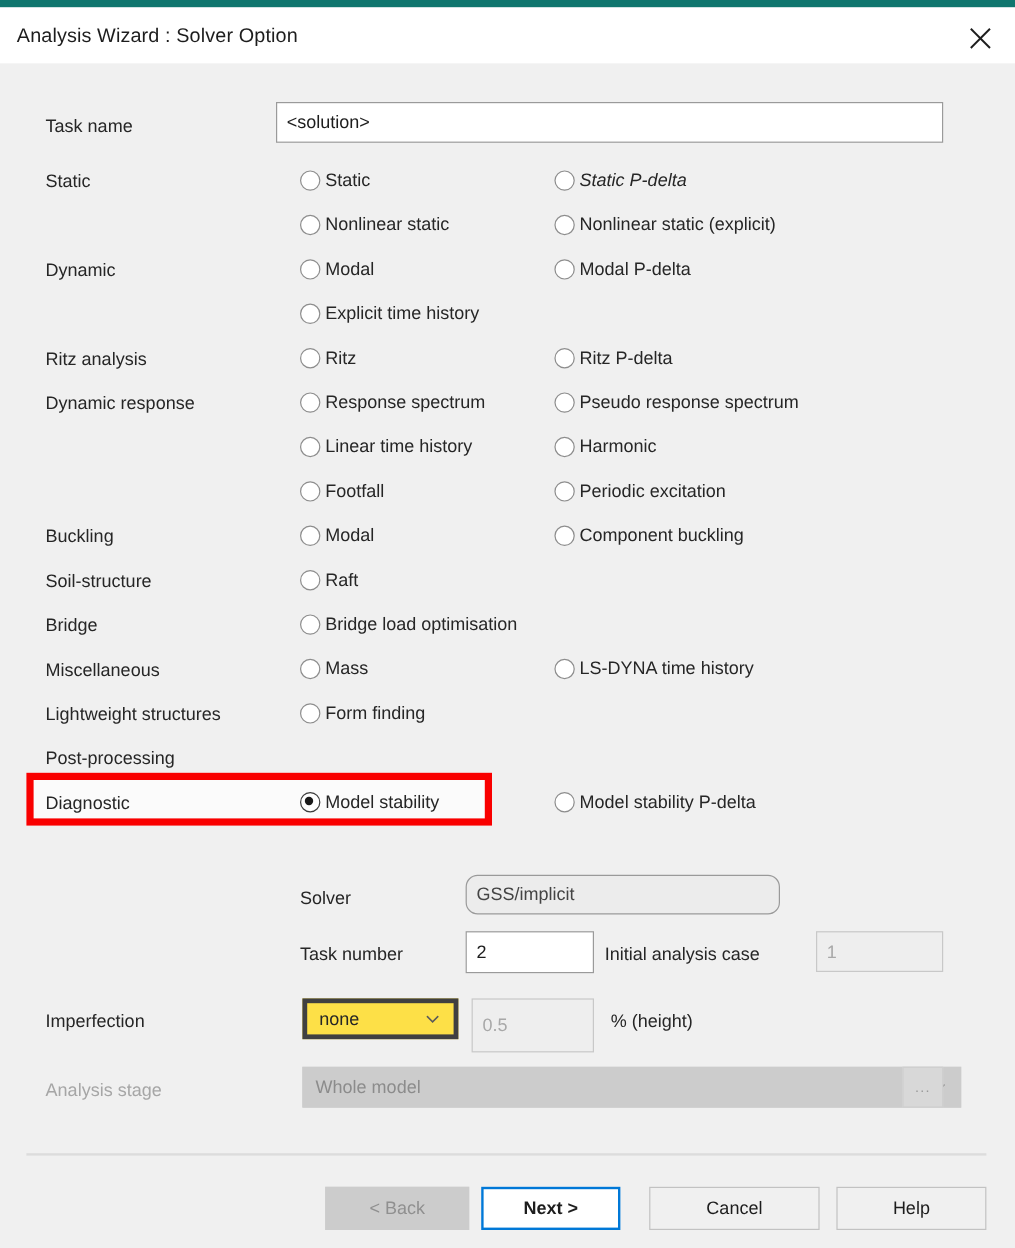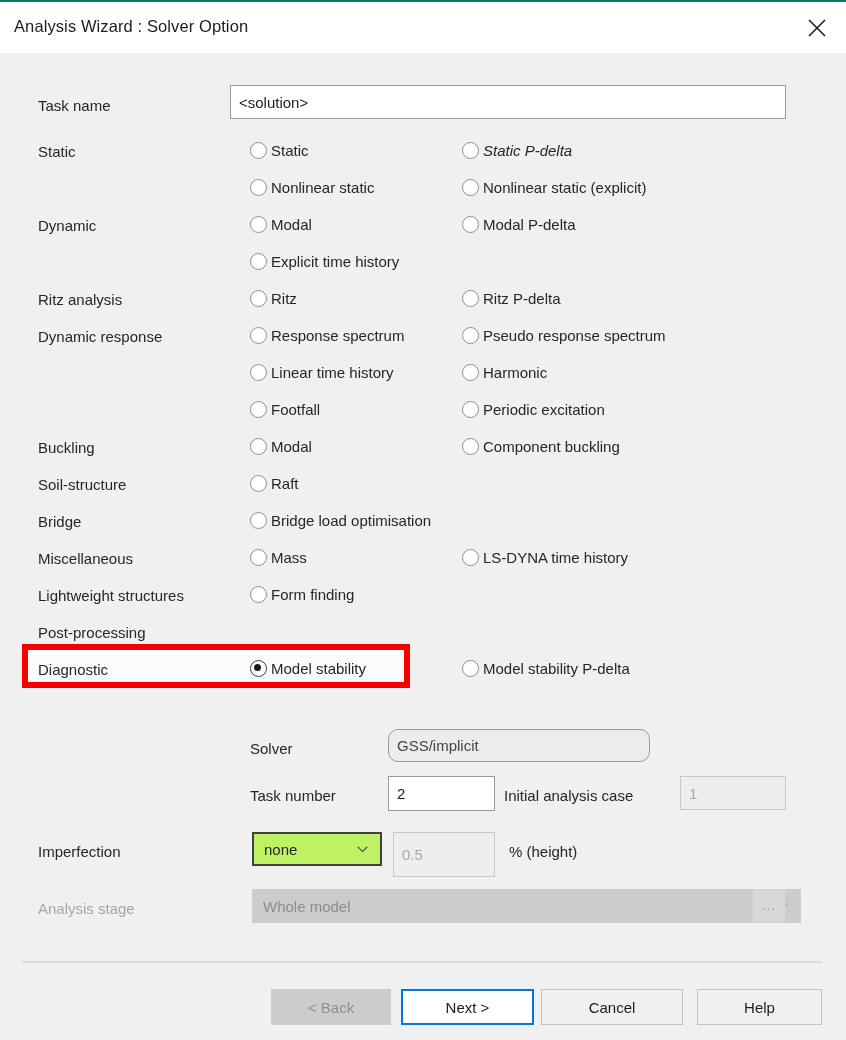--- a/index.html
+++ b/index.html
@@ -22,21 +22,21 @@
     box-sizing: border-box;
   }
 
   
   #titlebar {
     position: absolute;
     left: 0; top: 0;
     width: 846px;
     height: 53px;
     background: #ffffff;
-    border-top: 2px solid #0f766e;
+    border-top: 6px solid #0f766e;
     box-sizing: border-box;
   }
   #title-text {
     position: absolute;
     left: 14px;
     top: 15px;
     font-size: 16.5px;
     color: #1d1d1d;
     letter-spacing: 0.1px;
     white-space: nowrap;
@@ -137,22 +137,22 @@
     height: 44px;
     border: 6px solid #f90000;
     background: #fbfbfb;
     box-sizing: border-box;
   }
 
   
   .dropdown {
     position: absolute;
     box-sizing: border-box;
-    border: 2px solid #404040;
-    background: #bef264;
+    border: 4px solid #404040;
+    background: #fde047;
     display: flex;
     align-items: center;
     font-size: 15px;
     color: #262626;
     padding-left: 10px;
     white-space: nowrap;
   }
   .dropdown.disabled {
     background: #cccccc;
     border: 1px solid #cccccc;
@@ -393,18 +393,18 @@
       <span>Whole model</span>
       <svg class="chev" viewBox="0 0 11 7">
         <polyline points="0.8,0.8 5.5,5.6 10.2,0.8" fill="none" stroke="#9a9a9a" stroke-width="1.3"></polyline>
       </svg>
     </div>
     <div class="ellipsis-btn" style="left:752px; top:836px; width:34px; height:34px;">...</div>
 
     <div id="separator"></div>
 
     <div class="btn disabled" style="left:271px; top:936px; width:120px;">&lt; Back</div>
-    <div class="btn default" style="left:401px; top:936px; width:133px;">Next &gt;</div>
+    <div class="btn default" style="left:401px; top:936px; width:116px;font-weight:bold;">Next &gt;</div>
     <div class="btn flat" style="left:541px; top:936px; width:142px;">Cancel</div>
     <div class="btn flat" style="left:697px; top:936px; width:125px;">Help</div>
 
   </div>
 </div>
 
 </body></html>

